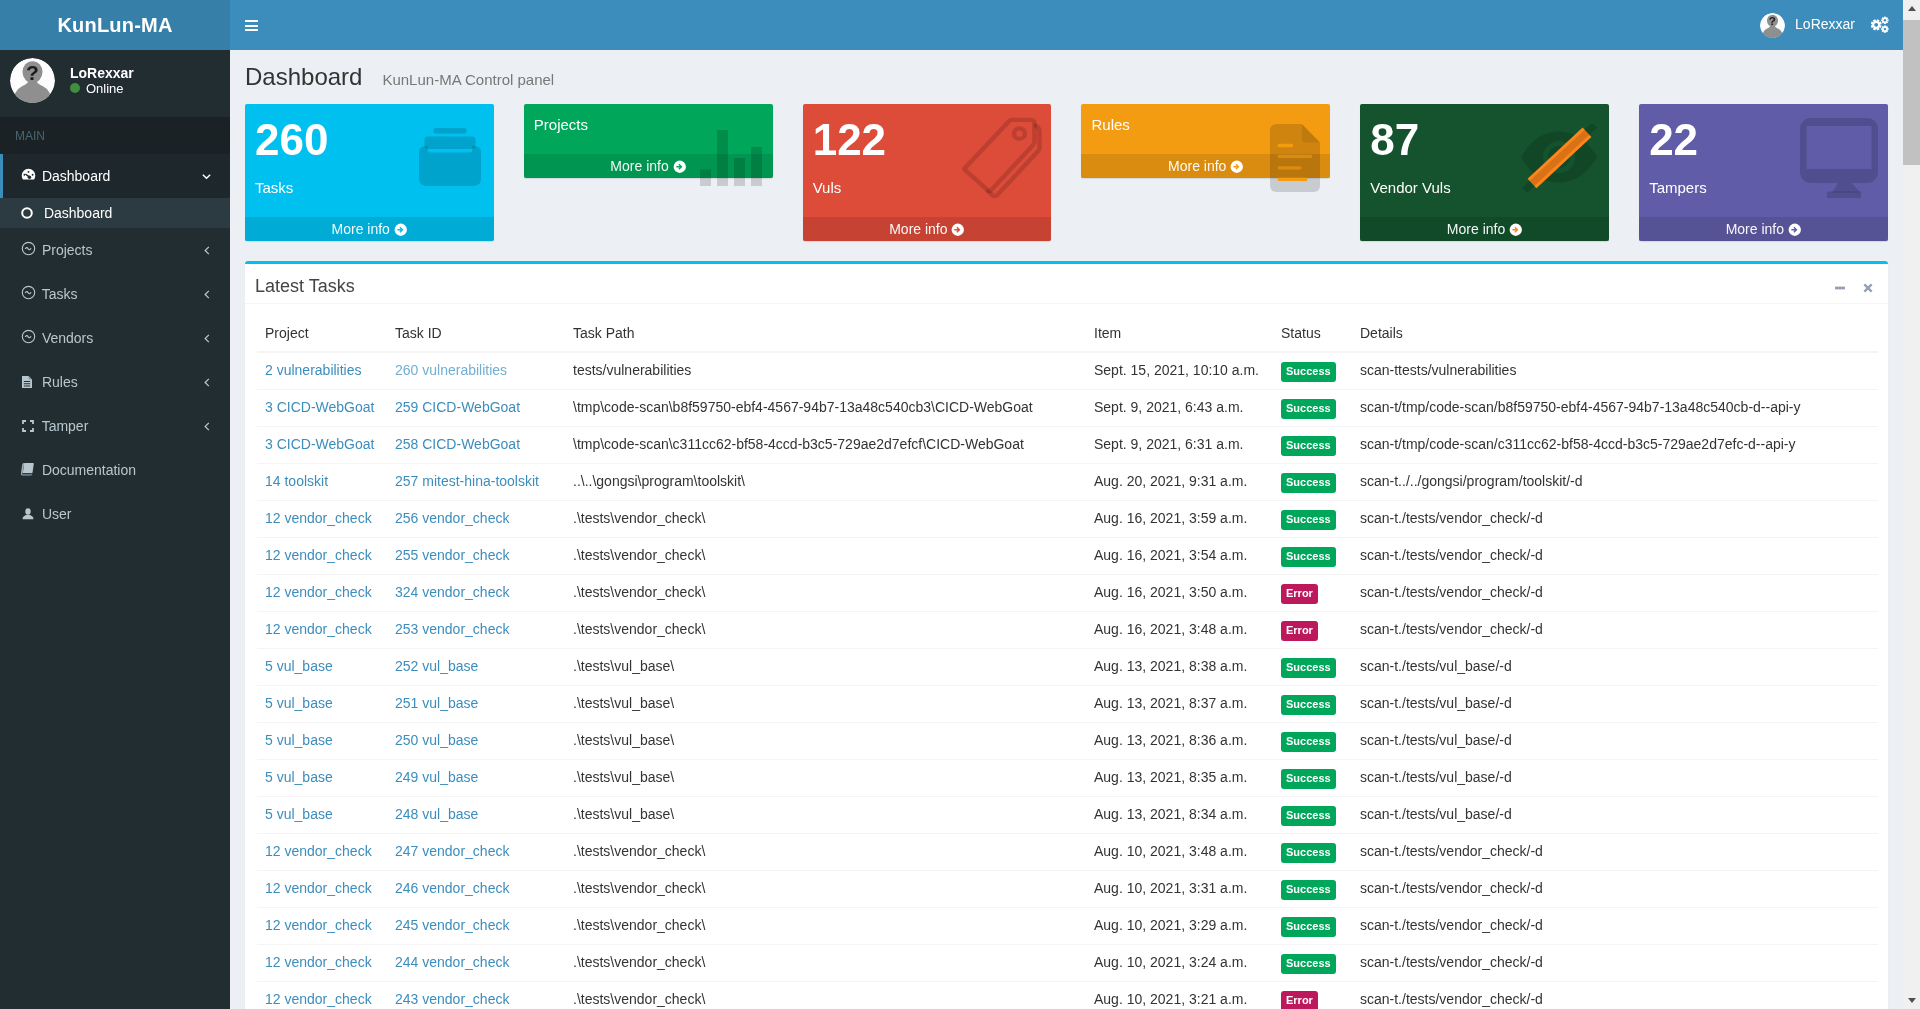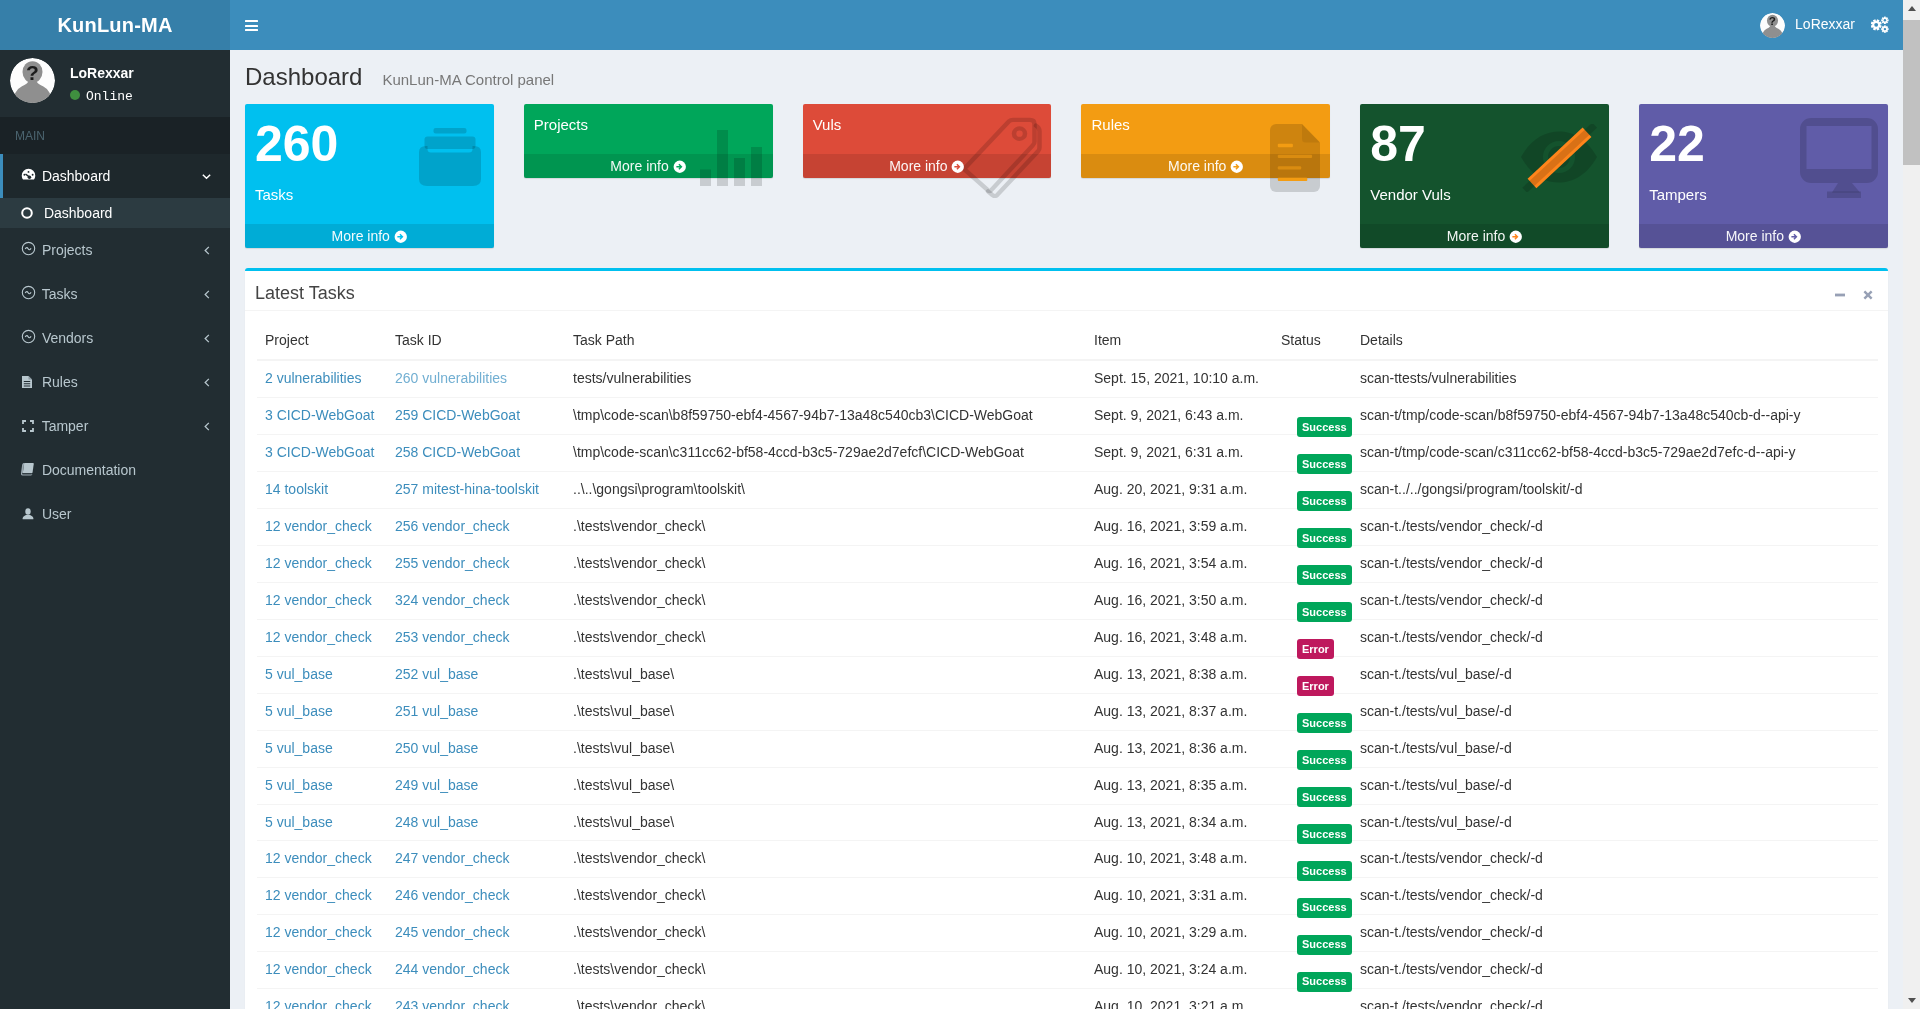--- a/index.html
+++ b/index.html
@@ -29,21 +29,21 @@
 .nav-gear { padding:0 14px 0 8px; height:50px; display:flex; align-items:center; }
 
 .sidebar {
   position:fixed; left:0; top:50px; width:230px; bottom:0;
   background:#222d32;
 }
 .user-panel { position:relative; height:67px; padding:10px; }
 .user-panel .avatar { position:absolute; left:10px; top:8px; }
 .user-panel .avatar svg { border-radius:50%; }
 .uname { position:absolute; left:70px; top:14px; color:#fff; font-weight:bold; font-size:14px; }
-.ustatus { position:absolute; left:70px; top:38px; color:#fff; font-size:13px;font-family:Liberation Mono, monospace; }
+.ustatus { position:absolute; left:70px; top:30px; color:#fff; font-size:13px; }
 .udot { display:inline-block; width:10px; height:10px; border-radius:50%; background:#3f8f3f; margin-right:6px; }
 .menu-hdr { background:#1a2226; color:#4b646f; padding:11px 15px 11px 15px; font-size:12px; height:37px; }
 ul.smenu { list-style:none; }
 .smenu > li > a {
   display:block; position:relative; height:44px; line-height:20px; padding:12px 5px 12px 15px;
   color:#b8c7ce; font-size:14px; border-left:3px solid transparent;
 }
 .smenu > li.active > a { color:#fff; background:#1e282c; border-left-color:#3c8dbc; }
 .smenu .micon { display:inline-block; width:20px; vertical-align:middle; } .smenu .micon svg { margin-left:2.5px; }
 .smenu .arrow { position:absolute; right:18px; top:13px; color:#b8c7ce; }
@@ -54,21 +54,21 @@
 .content-wrapper { margin-left:230px; margin-right:17px; padding-top:50px; }
 .content-header { padding:10px 15px 0 15px; }
 .content-header h1 { font-size:24px; font-weight:normal; color:#333; display:inline; }
 .content-header small { font-size:15px; color:#777; font-weight:normal; margin-left:20px; }
 .content { padding:10px 15px 15px 15px; }
 .row { display:flex; margin:0 -15px; }
 .col2 { width:16.6667%; padding:0 15px; }
 
 .small-box { position:relative; border-radius:2px; margin-bottom:20px; color:#fff; box-shadow:0 1px 1px rgba(0,0,0,0.1); }
 .small-box .inner { padding:10px; }
-.small-box h3 { font-size:50px; font-weight:bold; margin:0 0 10px 0; white-space:nowrap; line-height:1.2;}
+.small-box h3 { font-size:44px; font-weight:bold; margin:0 0 10px 0; white-space:nowrap; line-height:1.2;}
 .small-box p { font-size:15px; margin-bottom:8px; }
 .small-box .sicon { position:absolute; }
 .small-box .sb-footer {
   display:block; position:relative; text-align:center; height:24px; line-height:24px;
   color:rgba(255,255,255,0.95); background:rgba(0,0,0,0.1); font-size:14px; z-index:2;
 }
 .bg-aqua { background:#00c0ef; } .bg-green { background:#00a65a; }
 .bg-red { background:#dd4b39; } .bg-yellow { background:#f39c12; }
 .bg-orange { background:#14532d; } .bg-purple { background:#605ca8; }
 
@@ -76,21 +76,21 @@
 .box-header { position:relative; padding:10px; border-bottom:1px solid #f4f4f4; height:40px;}
 .box-title { font-size:18px; color:#444; }
 .box-tools { position:absolute; right:15px; top:15px; color:#97a0b5; }
 .box-body { padding:12px 10px 10px 12px; }
 table.tbl { width:100%; border-collapse:collapse; table-layout:fixed; }
 .tbl th { text-align:left; font-weight:normal; padding:8px; border-bottom:2px solid #f4f4f4; }
 .tbl td { padding:8px; border-top:1px solid #f4f4f4; vertical-align:top; }
 .tbl a { color:#3c8dbc; }
 .tbl a.lt { color:#72afd2; }
 .tbl td.stat { position:relative; }
-.badge { position:absolute; top:8.5px; left:24px; font-size:11px; font-weight:bold; color:#fff; padding:3.5px 5px; border-radius:3px; line-height:1.18;margin-top:48px; }
+.badge { position:absolute; top:8.5px; left:8px; font-size:11px; font-weight:bold; color:#fff; padding:3.5px 5px; border-radius:3px; line-height:1.18; }
 .badge.green { background:#00a65a; } .badge.red { background:#be185d; }
 
 .fakebar { position:fixed; right:0; top:0; width:17px; height:1009px; background:#f0f0f0; z-index:99; }
 .fakebar .up { position:absolute; top:6px; left:4.5px; width:0; height:0; border-left:4px solid transparent; border-right:4px solid transparent; border-bottom:5px solid #505050; }
 .fakebar .down { position:absolute; bottom:6px; left:4.5px; width:0; height:0; border-left:4px solid transparent; border-right:4px solid transparent; border-top:5px solid #505050; }
 .fakebar .thumb { position:absolute; top:20px; left:0; width:17px; height:145px; background:#c1c1c1; }
 </style>
 </head>
 <body>
 <div class="logo">KunLun-MA</div>
@@ -285,20 +285,21 @@
               </svg></div>
         <span class="sb-footer">More info <svg width="13.5" height="13.5" viewBox="0 0 16 16" style="vertical-align:-2.5px">
                 <circle cx="8" cy="8" r="7.3" fill="#fff"></circle>
                 <path d="M4 8h5M7 5l3 3-3 3" stroke="#00a65a" stroke-width="1.7" fill="none"></path>
               </svg></span>
       </div>
         </div>
       <div class="col2">
           <div class="small-box bg-red">
         <div class="inner">
+              <h3>122</h3>
               <p>Vuls</p>
             </div>
         <div class="sicon" style="top:12px;right:9px"><svg width="80" height="82" viewBox="0 0 80 86" preserveAspectRatio="none">
                 <g stroke="rgba(0,0,0,0.15)" stroke-width="4.5" fill="none" stroke-linejoin="round" stroke-linecap="round">
                   <path d="M2.5,55 L47,5.5 Q48.5,4 51,4 H68 Q72.5,4 72.5,8.5 V27 Q72.5,29 71,30.5 L29,78 Q27.5,79.5 25.5,77.5 L3,56.5 Q1.5,55 2.5,55 Z"></path>
                   <circle cx="57.5" cy="18.5" r="5.5"></circle>
                   <path d="M74,10 Q77.5,12 77.5,16 V33 Q77.5,35.5 76,37 L35.5,82.5 Q33,85 30.5,83 L26,79"></path>
                 </g>
               </svg></div>
         <span class="sb-footer">More info <svg width="13.5" height="13.5" viewBox="0 0 16 16" style="vertical-align:-2.5px">

